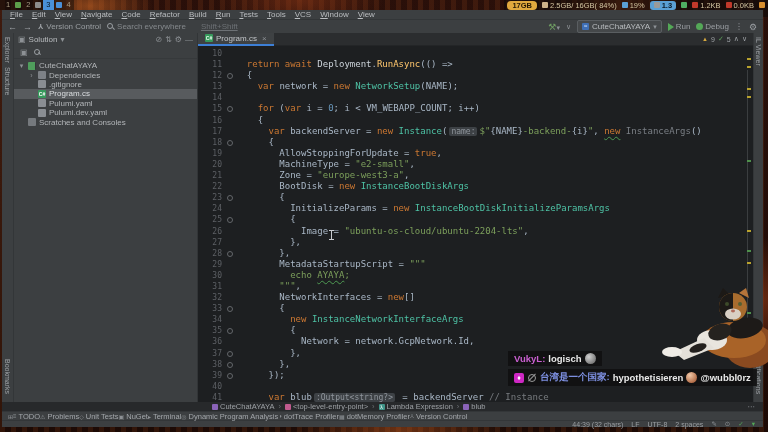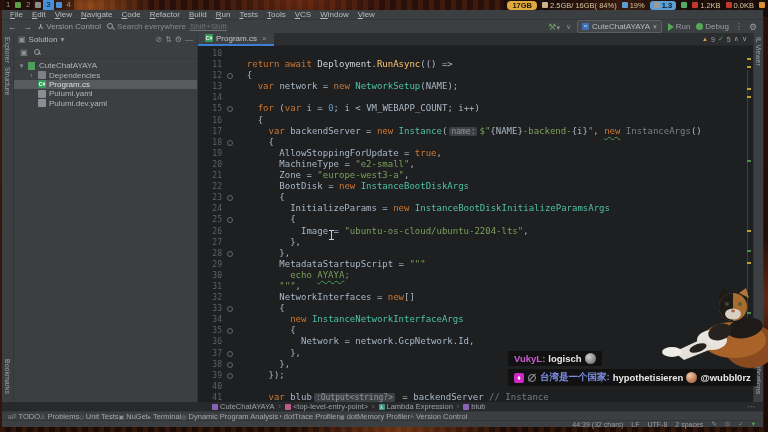--- a/index.html
+++ b/index.html
@@ -33,21 +33,21 @@
   .ide{position:absolute;left:2px;top:10px;width:761px;height:417px;background:#3c3f41;color:#adb0b3;}
   .menubar{height:10px;display:flex;align-items:center;gap:1px;padding-left:4px;font-size:8px;color:#b9bcbf;border-bottom:1px solid #333638;box-sizing:border-box;}
   .mi{display:inline-block;padding:8px 4px;}
   .mi::first-letter{text-decoration:underline;}
   .toolbar{height:13px;display:flex;align-items:center;font-size:8px;color:#9b9fa3;padding:0 6px;gap:6px;box-sizing:border-box;}
   .arrow{font-size:9px;color:#9ea2a6;}
   .vcico{display:inline-block;transform:scaleY(-1);font-size:8px;color:#9ea2a6;font-weight:bold;}
   .mag{position:relative;width:7px;height:7px;display:inline-block;}
   .mag::before{content:"";position:absolute;left:0;top:0;width:4px;height:4px;border:1px solid #9a9ea2;border-radius:50%;}
   .mag::after{content:"";position:absolute;left:4.5px;top:4.5px;width:3px;height:1px;background:#9a9ea2;transform:rotate(45deg);}
-  .searchtxt{color:#85898d;} .shortcut{color:#6d7175;margin-left:1px;text-decoration:underline;}
+  .searchtxt{color:#85898d;} .shortcut{color:#6d7175;margin-left:12px;text-decoration:underline;}
   .tb-right{margin-left:auto;display:flex;align-items:center;gap:6px;}
   .hammer{color:#6f9e62;font-size:9px;}
   .chev{color:#8d9195;font-size:7px;}
   .runconfig{display:flex;align-items:center;gap:3px;background:#45484a;border:1px solid #5a5e61;border-radius:2px;height:11px;padding:0 4px;color:#b9bcbf;}
   .cfgico{width:7px;height:7px;background:#3f6fb5;border-radius:1px;color:#cfe3ff;font-size:6px;line-height:7px;text-align:center;}
   .playtri{width:0;height:0;border-left:6px solid #54a857;border-top:4px solid transparent;border-bottom:4px solid transparent;display:inline-block;}
   .bug{width:7px;height:7px;background:#54a857;border-radius:50%;display:inline-block;}
   .dots3{color:#9b9fa3;}
   .gear{color:#9b9fa3;font-size:9px;}
   
@@ -247,34 +247,44 @@
             <div class="trow" style="padding-left: 4px;">
               <span class="tchev">▾</span>
               <span class="tico solution"></span>
               <span>CuteChatAYAYA</span>
             </div>
             <div class="trow" style="padding-left: 14px;">
               <span class="tchev">›</span>
               <span class="tico dependencies"></span>
               <span>Dependencies</span>
             </div>
+            <div class="trow" style="padding-left: 14px;">
+              <span class="tchev"></span>
+              <span class="tico file"></span>
+              <span>.gitignore</span>
+            </div>
             <div class="trow sel" style="padding-left: 14px;">
               <span class="tchev"></span>
               <span class="tico csharp">C#</span>
               <span>Program.cs</span>
             </div>
             <div class="trow" style="padding-left: 14px;">
               <span class="tchev"></span>
               <span class="tico file"></span>
               <span>Pulumi.yaml</span>
             </div>
             <div class="trow" style="padding-left: 14px;">
               <span class="tchev"></span>
               <span class="tico file"></span>
               <span>Pulumi.dev.yaml</span>
+            </div>
+            <div class="trow" style="padding-left: 4px;">
+              <span class="tchev"></span>
+              <span class="tico scratches"></span>
+              <span>Scratches and Consoles</span>
             </div>
           </div>
       </div>
 
       <div class="editor">
         <div class="tabbar">
           <div class="tab">
             <span class="csico">C#</span>
             <span>Program.cs</span>
             <span class="close">×</span>

